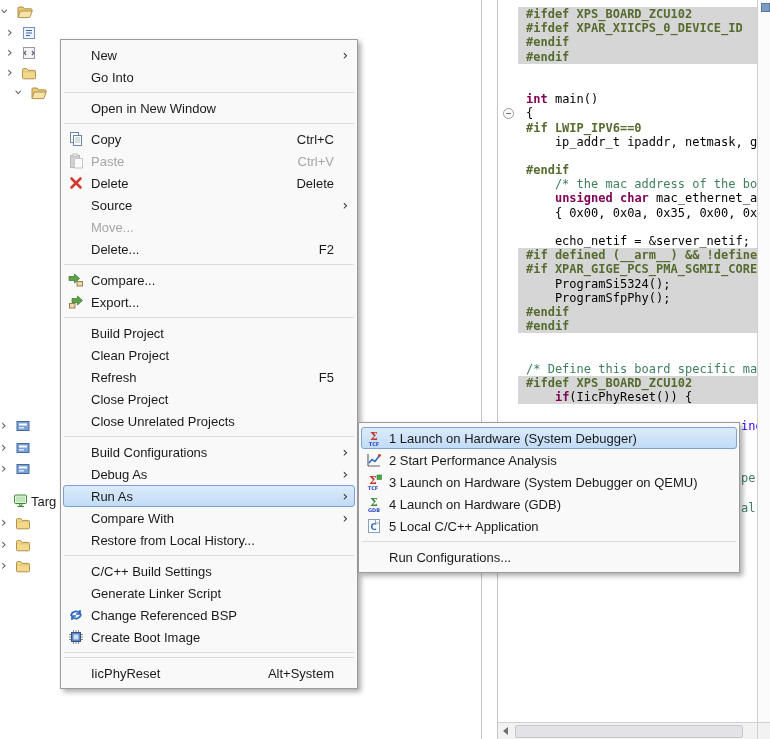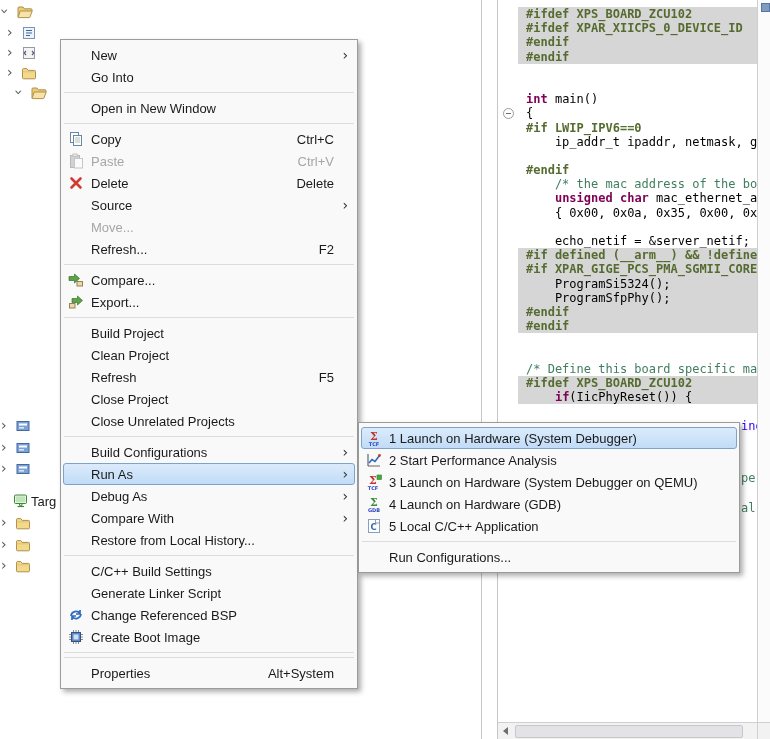--- a/index.html
+++ b/index.html
@@ -288,21 +288,21 @@
       <span class="mi-icon"></span>
       <span class="mi-label">Source</span>
       <span class="mi-arrow"></span>
     </div>
     <div class="menu-item disabled">
       <span class="mi-icon"></span>
       <span class="mi-label">Move...</span>
     </div>
     <div class="menu-item">
       <span class="mi-icon"></span>
-      <span class="mi-label">Refresh...</span>
+      <span class="mi-label">Delete...</span>
       <span class="mi-shortcut">F2</span>
     </div>
     <div class="menu-sep"></div>
     <div class="menu-item">
       <span class="mi-icon">
         <svg viewBox="0 0 16 16">
           <rect x="9" y="9.5" width="5.5" height="4.5" fill="#ead9b0" stroke="#9a8050"></rect>
           <path d="M1 4.5 h5.5 V2 l5 4.5 -5 4.5 V8.5 H1 z" fill="#58a447" stroke="#39722c" stroke-width="0.7"></path>
         </svg>
       </span>
@@ -338,28 +338,28 @@
     <div class="menu-item">
       <span class="mi-icon"></span>
       <span class="mi-label">Close Unrelated Projects</span>
     </div>
     <div class="menu-sep"></div>
     <div class="menu-item">
       <span class="mi-icon"></span>
       <span class="mi-label">Build Configurations</span>
       <span class="mi-arrow"></span>
     </div>
+    <div class="menu-item">
+      <span class="mi-icon"></span>
+      <span class="mi-label">Debug As</span>
+      <span class="mi-arrow"></span>
+    </div>
     <div class="menu-item selected">
       <span class="mi-icon"></span>
       <span class="mi-label">Run As</span>
-      <span class="mi-arrow"></span>
-    </div>
-    <div class="menu-item">
-      <span class="mi-icon"></span>
-      <span class="mi-label">Debug As</span>
       <span class="mi-arrow"></span>
     </div>
     <div class="menu-item">
       <span class="mi-icon"></span>
       <span class="mi-label">Compare With</span>
       <span class="mi-arrow"></span>
     </div>
     <div class="menu-item">
       <span class="mi-icon"></span>
       <span class="mi-label">Restore from Local History...</span>
@@ -388,21 +388,21 @@
           <rect x="3.5" y="3.5" width="9" height="9" fill="#5b87c6" stroke="#31537f"></rect>
           <rect x="5.5" y="5.5" width="5" height="5" fill="#cfe0f5"></rect>
         </svg>
       </span>
       <span class="mi-label">Create Boot Image</span>
     </div>
     <div class="menu-sep"></div>
     <div class="menu-sep"></div>
     <div class="menu-item">
       <span class="mi-icon"></span>
-      <span class="mi-label">Properties</span>
+      <span class="mi-label">IicPhyReset</span>
       <span class="mi-shortcut">Alt+System</span>
     </div>
   </div>
 <div id="run-submenu" class="menu">
     <div class="menu-item selected">
       <span class="mi-icon">
         <svg viewBox="0 0 16 16">
           <text x="8" y="9.5" text-anchor="middle" font-family="DejaVu Serif,serif" font-size="11" font-weight="bold" fill="#c4342c">Σ</text>
           <text x="8" y="15.5" text-anchor="middle" font-family="DejaVu Sans,sans-serif" font-size="5" font-weight="bold" fill="#2b46c0">TCF</text>
         </svg>

